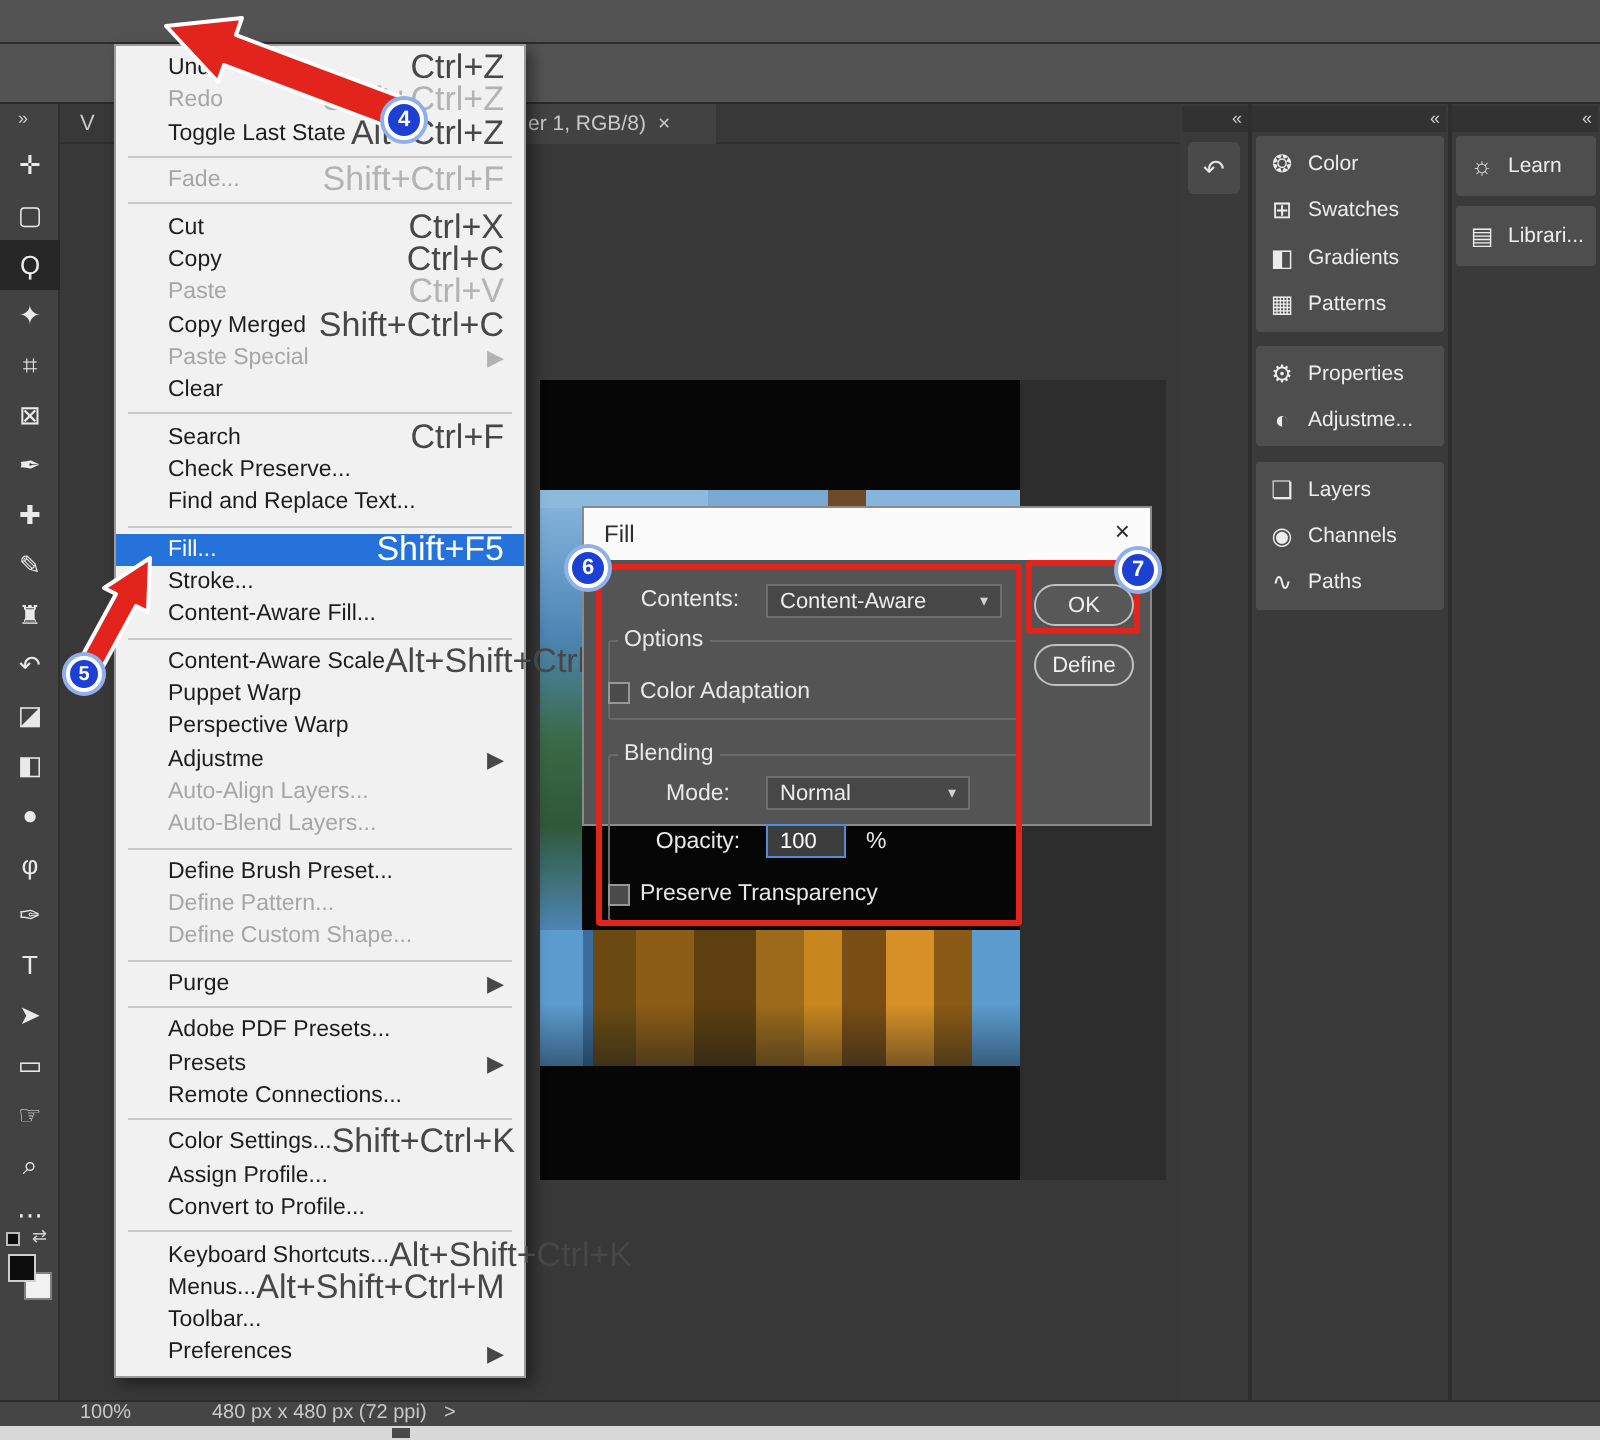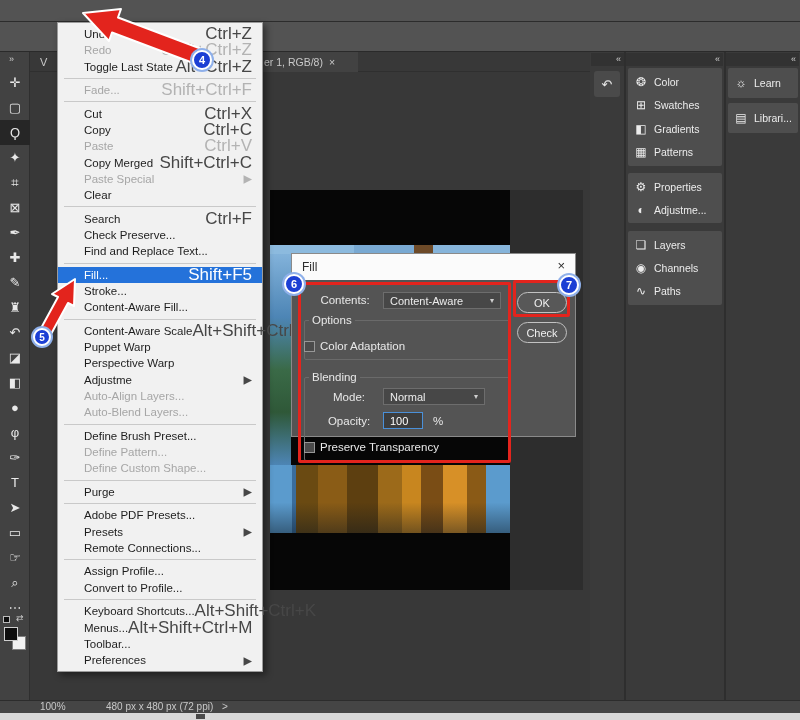--- a/index.html
+++ b/index.html
@@ -49,21 +49,21 @@
     background:linear-gradient(180deg,rgba(0,0,0,0) 0 55%,rgba(10,20,30,.45)),
     linear-gradient(90deg,#5b9bcd 0 9%,#3a6d9c 9% 11%,#6a4a12 11% 20%,#8a5c16 20% 32%,#5d3f10 32% 45%,#9c6a1a 45% 55%,#c8861f 55% 63%,#7a4d15 63% 72%,#d79027 72% 82%,#8a5a16 82% 90%,#5b9bcd 90% 100%)}
   
   .editmenu{left:57px;top:22px;width:206px;background:#f1f1f1;border:1px solid #9b9b9b;box-shadow:3px 3px 7px rgba(0,0,0,.45);z-index:50;padding:3px 0}
   .mi{height:16.3px;display:flex;align-items:center;padding:0 10px 0 26px;font-size:11.5px;color:#1d1d1d;white-space:nowrap}
   .mi .sc{margin-left:auto;color:#474747;font-size:17px}
   .mi.dis{color:#a6a6a6}.mi.dis .sc{color:#b3b3b3}
   .mi.hi{background:#2472da;color:#fff}.mi.hi .sc{color:#fff}
   .msep{height:1px;background:#c9c9c9;margin:3.1px 6px}
   
-  .dialog{left:291px;top:253px;width:285px;height:184px;background:#545454;border:1px solid #8a8a8a;z-index:55;font-size:11.5px;color:#e8e8e8}
+  .dialog{left:291px;top:253px;width:285px;height:160px;background:#545454;border:1px solid #8a8a8a;z-index:55;font-size:11.5px;color:#e8e8e8}
   .dlg-title{position:absolute;left:0;top:0;width:100%;height:26px;background:#fbfbfb;color:#2e2e2e;display:flex;align-items:center;padding:0 10px;font-size:12px}
   .dlg-close{position:absolute;right:10px;top:4px;color:#2e2e2e;font-size:13px}
   .dd{position:absolute;background:#474747;border:1px solid #6d6d6d;height:17px;display:flex;align-items:center;padding:0 6px;color:#ececec;font-size:11px}
   .dd .car{margin-left:auto;font-size:8px;color:#cfcfcf}
   .grp{position:absolute;border:1px solid #6a6a6a;border-radius:2px}
   .grplabel{position:absolute;font-size:11.5px;color:#e8e8e8;background:#545454;padding:0 3px}
   .chk{position:absolute;width:11px;height:11px;border:1px solid #979797;background:#4b4b4b}
   .dlbl{position:absolute;font-size:11.5px;color:#e8e8e8}
   .rlbl{position:absolute;font-size:11.5px;color:#e8e8e8;text-align:center}
   .numin{position:absolute;width:40px;height:17px;background:#3d3d3d;border:1px solid #4a90d9;color:#fff;font-size:11px;display:flex;align-items:center;padding-left:6px}
@@ -394,20 +394,24 @@
   <div class="mi">
       <span>Presets</span>
       <span class="sc">▸</span>
     </div>
   <div class="mi">
       <span>Remote Connections...</span>
       <span class="sc"></span>
     </div>
   <div class="msep"></div>
   <div class="mi">
+      <span>Color Settings...</span>
+      <span class="sc">Shift+Ctrl+K</span>
+    </div>
+  <div class="mi">
       <span>Assign Profile...</span>
       <span class="sc"></span>
     </div>
   <div class="mi">
       <span>Convert to Profile...</span>
       <span class="sc"></span>
     </div>
   <div class="msep"></div>
   <div class="mi">
       <span>Keyboard Shortcuts...</span>
@@ -451,21 +455,21 @@
     <span>Normal</span>
       <span class="car">▾</span>
   </div>
   <div class="rlbl" style="left:30px;top:161px;width:54px">Opacity:</div>
   <div class="numin" style="left:91px;top:158px">100</div>
   <div class="dlbl" style="left:141px;top:161px">%</div>
   <div class="chk" style="left:12px;top:188px"></div>
   <div class="dlbl" style="left:28px;top:187px">Preserve Transparency</div>
 
   <div class="pillbtn" style="left:225px;top:38px">OK</div>
-  <div class="pillbtn" style="left:225px;top:68px">Check</div>
+  <div class="pillbtn" style="left:225px;top:68px">Define</div>
 </div>
 
 <div class="abs statusbar"></div>
 <div class="abs sbtext" style="left:40px">100%</div>
 <div class="abs sbtext" style="left:106px">480 px x 480 px (72 ppi)</div>
 <div class="abs sbtext" style="left:222px">&gt;</div>
 <div class="abs bottomstrip"></div>
 <div class="abs bsmark"></div>
 
 <div class="redbox" style="left:298px;top:282px;width:213px;height:181px"></div>

